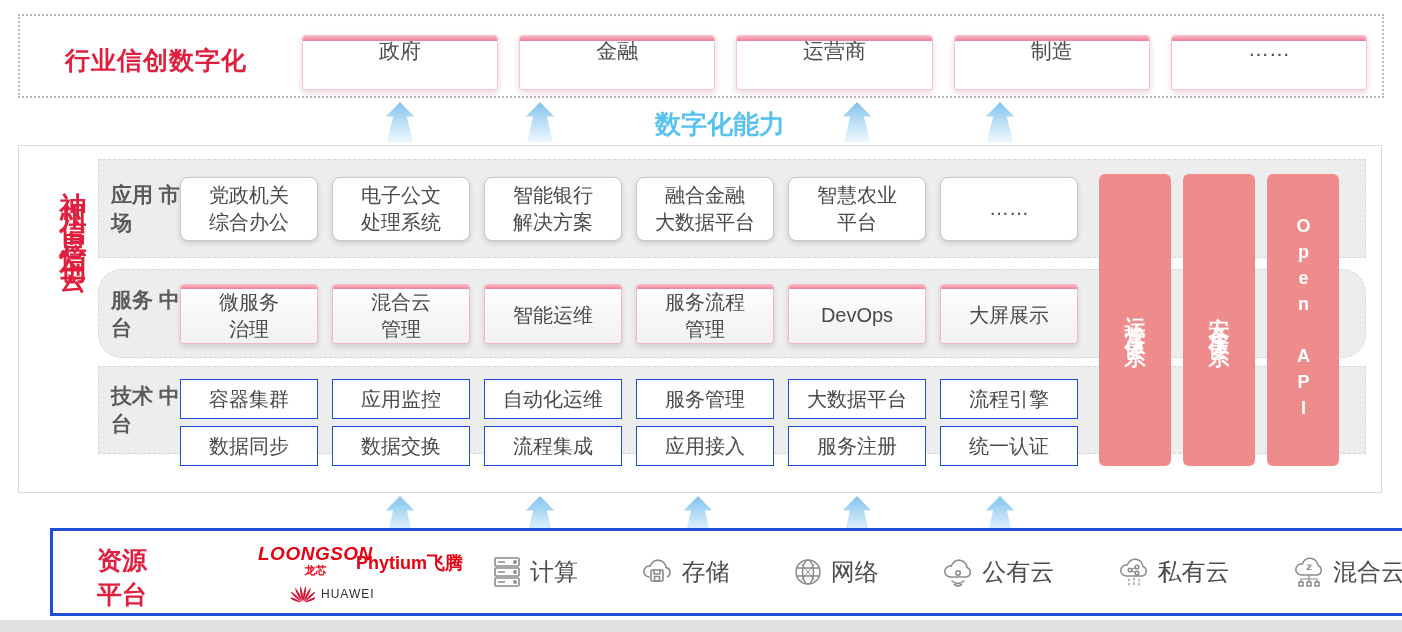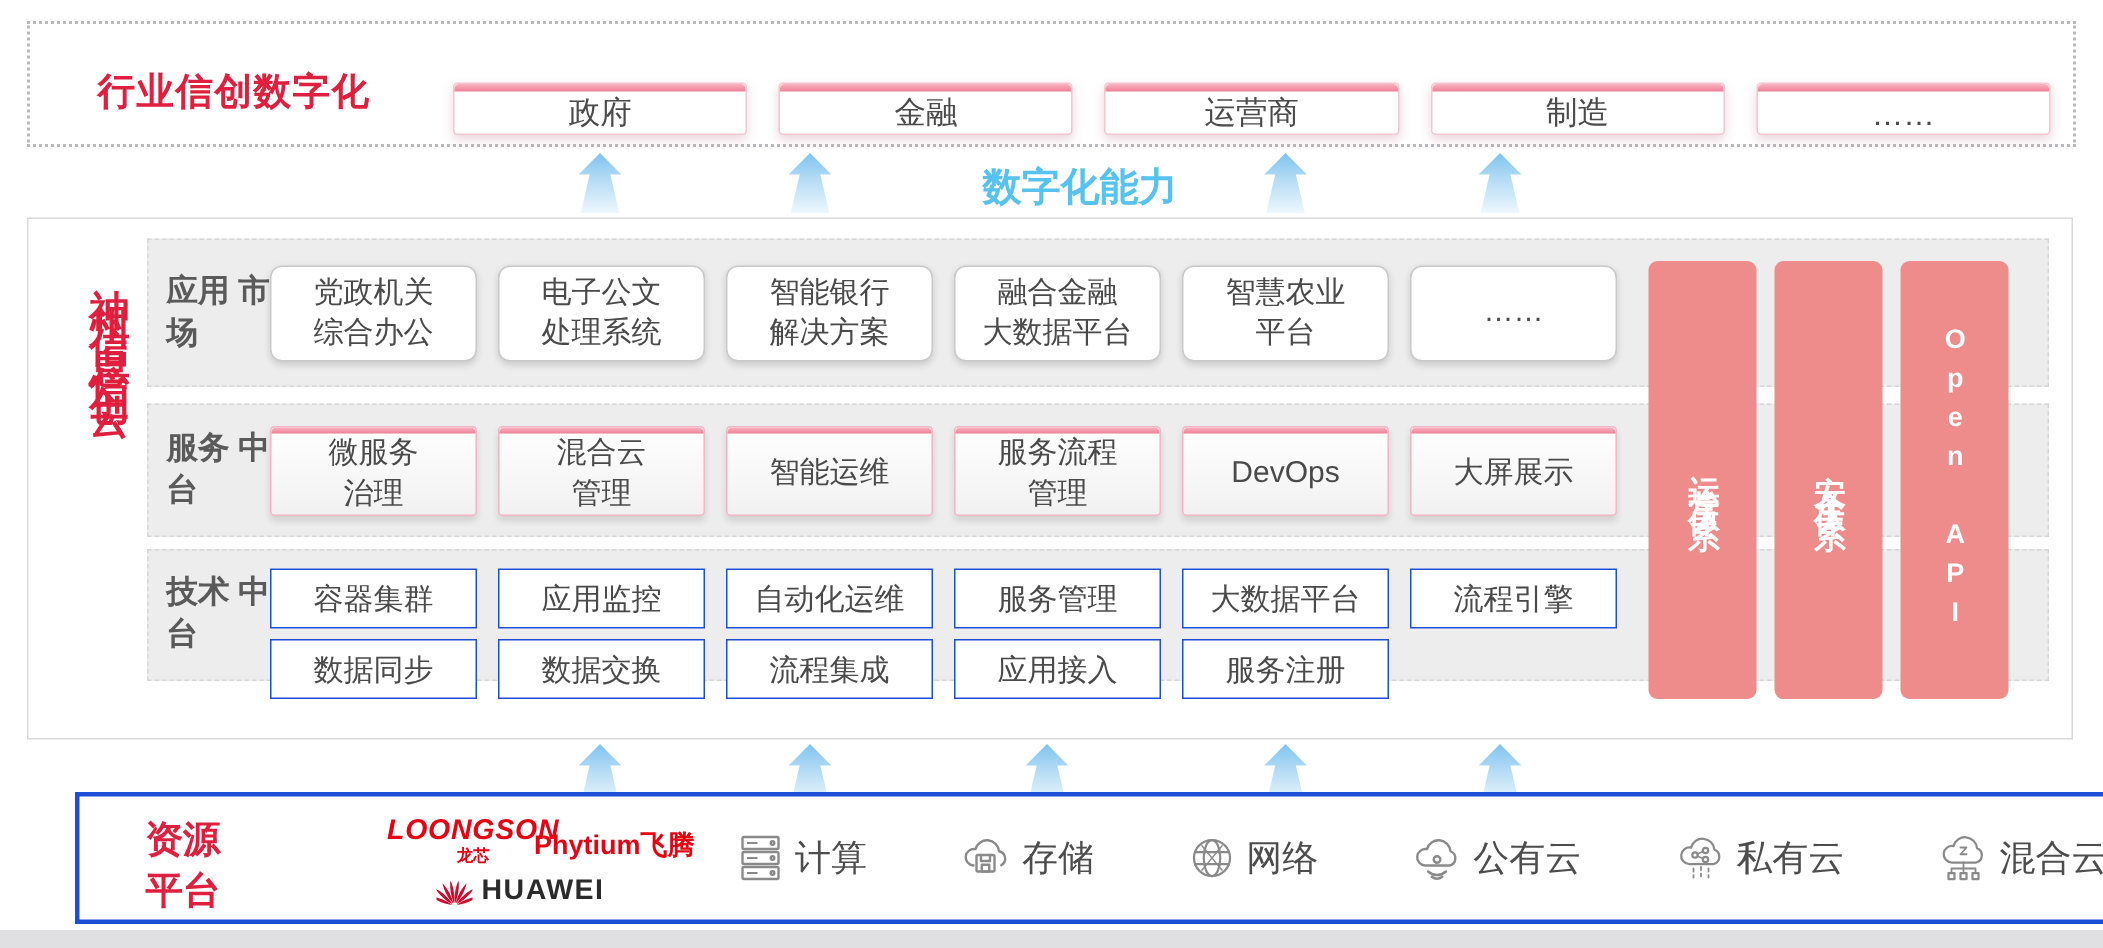--- a/index.html
+++ b/index.html
@@ -8,39 +8,39 @@
   }
   *{margin:0;padding:0;box-sizing:border-box;}
   body{background:#fff;font-family:"Liberation Sans",sans-serif;}
   .stage{position:relative;width:1402px;height:632px;background:#fff;overflow:hidden;}
 
   
   .header{position:absolute;left:18px;top:14px;width:1366px;height:84px;border:2px dotted #b9b9bd;}
   .header-title{position:absolute;left:45px;top:28px;font-size:25px;font-weight:bold;color:var(--brand-red);letter-spacing:1px;}
   .industries{position:absolute;left:282px;top:19px;width:1065px;height:55px;display:flex;gap:21px;}
   .ind-box{flex:1;position:relative;background:#fff;border:1px solid #f6c6d0;border-radius:3px;
-    box-shadow:0 3px 7px rgba(190,120,140,.30);display:flex;align-items:flex-end;justify-content:center;
-    font-size:21px;color:#4b4b4b;padding-top:16px;margin-top:20px;}
+    box-shadow:0 3px 7px rgba(190,120,140,.30);display:flex;align-items:flex-start;justify-content:center;
+    font-size:21px;color:#4b4b4b;padding-top:1px;}
   .accent-bar{position:absolute;top:0;left:0;right:0;height:5px;border-radius:3px 3px 0 0;
     background:linear-gradient(to bottom,#f9b3c2,#ef7f97);}
 
   
   .arrow{position:absolute;width:46px;height:40px;
     background:linear-gradient(to bottom,#7fc3ee 0%,#b5dcf5 45%,#eef7fd 100%);
     clip-path:polygon(50% 0%,81% 36%,65% 36%,78% 100%,22% 100%,35% 36%,19% 36%);}
   .caption{position:absolute;left:630px;top:107px;width:180px;text-align:center;
     font-size:26px;font-weight:bold;color:var(--caption-blue);}
 
   
   .main-box{position:absolute;left:18px;top:145px;width:1364px;height:348px;background:#fff;border:1px solid #dadada;}
   .vtitle{position:absolute;left:36px;top:24px;writing-mode:vertical-lr;text-orientation:upright;
     font-size:27px;font-weight:bold;color:var(--brand-red);letter-spacing:13px;}
   .panel{position:absolute;left:79px;width:1268px;background:#ededed;border:1px dashed #d6d6d6;}
   .panel-1{top:13px;height:99px;}
-  .panel-2{top:123px;height:89px;}
+  .panel-2{top:123px;height:89px;border-radius:24px;}
   .panel-3{top:220px;height:88px;}
   .panel-label{position:absolute;left:12px;top:50%;transform:translateY(-50%);width:70px;text-align:left;
     font-weight:bold;font-size:21px;color:#5a5a5a;line-height:1.35;}
   .boxes{position:absolute;left:81px;top:50%;transform:translateY(-50%);display:flex;gap:14px;}
   .box{width:138px;display:flex;flex-direction:column;align-items:center;justify-content:center;
     font-size:20px;color:#4a4a4a;line-height:1.35;text-align:center;}
   .app-box{height:64px;background:#fff;border:1px solid #c9c9c9;border-radius:8px;box-shadow:0 2px 5px rgba(0,0,0,.15);}
   .svc-box{height:60px;position:relative;background:linear-gradient(#ffffff,#f1f1f1);
     border:1px solid #f2b7c2;border-radius:3px;box-shadow:0 3px 5px rgba(0,0,0,.12);padding-top:4px;}
   .svc-bar{position:absolute;top:0;left:0;right:0;height:4px;border-radius:3px 3px 0 0;
@@ -58,21 +58,21 @@
 
   
   .res-box{position:absolute;left:18px;top:528px;width:1364px;height:88px;background:#fff;border:3px solid #1d4ed8;margin-left:32px;}
   .res-label{position:absolute;left:44px;top:13px;font-size:25px;font-weight:bold;color:var(--brand-red);line-height:1.35;}
   .vendors{position:absolute;left:195px;top:8px;width:230px;height:72px;}
   .loongson{position:absolute;left:10px;top:4px;text-align:center;color:var(--logo-red);}
   .loongson-main{font-size:19px;font-weight:bold;font-style:italic;letter-spacing:.5px;display:block;}
   .loongson-sub{font-size:11px;font-weight:bold;display:block;margin-top:-2px;}
   .phytium{position:absolute;left:108px;top:12px;font-size:18px;font-weight:bold;color:var(--logo-red);}
   .huawei{position:absolute;left:43px;top:44px;display:flex;align-items:center;gap:6px;color:var(--huawei-red);}
-  .huawei-text{font-size:19px;font-weight:bold;color:#2b2b2b;letter-spacing:1px;}
+  .huawei-text{font-size:12px;font-weight:normal;color:#2b2b2b;letter-spacing:1px;}
   .res-items{position:absolute;left:437px;top:0;width:915px;height:100%;display:flex;align-items:center;justify-content:space-between;}
   .res-item{display:flex;align-items:center;gap:6px;}
   .res-item .lbl{font-size:24px;color:#4d4d4d;}
   .icon{display:block;}
 
   .bottom-strip{position:absolute;left:0;top:620px;width:1402px;height:12px;background:#e0e0e2;}
 </style>
 </head>
 <body>
 
@@ -195,20 +195,21 @@
         <div class="tech-box">应用监控</div>
         <div class="tech-box">自动化运维</div>
         <div class="tech-box">服务管理</div>
         <div class="tech-box">大数据平台</div>
         <div class="tech-box">流程引擎</div>
         <div class="tech-box">数据同步</div>
         <div class="tech-box">数据交换</div>
         <div class="tech-box">流程集成</div>
         <div class="tech-box">应用接入</div>
         <div class="tech-box">服务注册</div>
+        <div class="tech-box">统一认证</div>
       </div>
     </div>
 
     <div class="pillar" style="left:1080px;">
         <span>运营体系</span>
       </div>
     <div class="pillar" style="left:1164px;">
         <span>安全体系</span>
       </div>
     <div class="pillar pillar-latin" style="left:1248px;">

